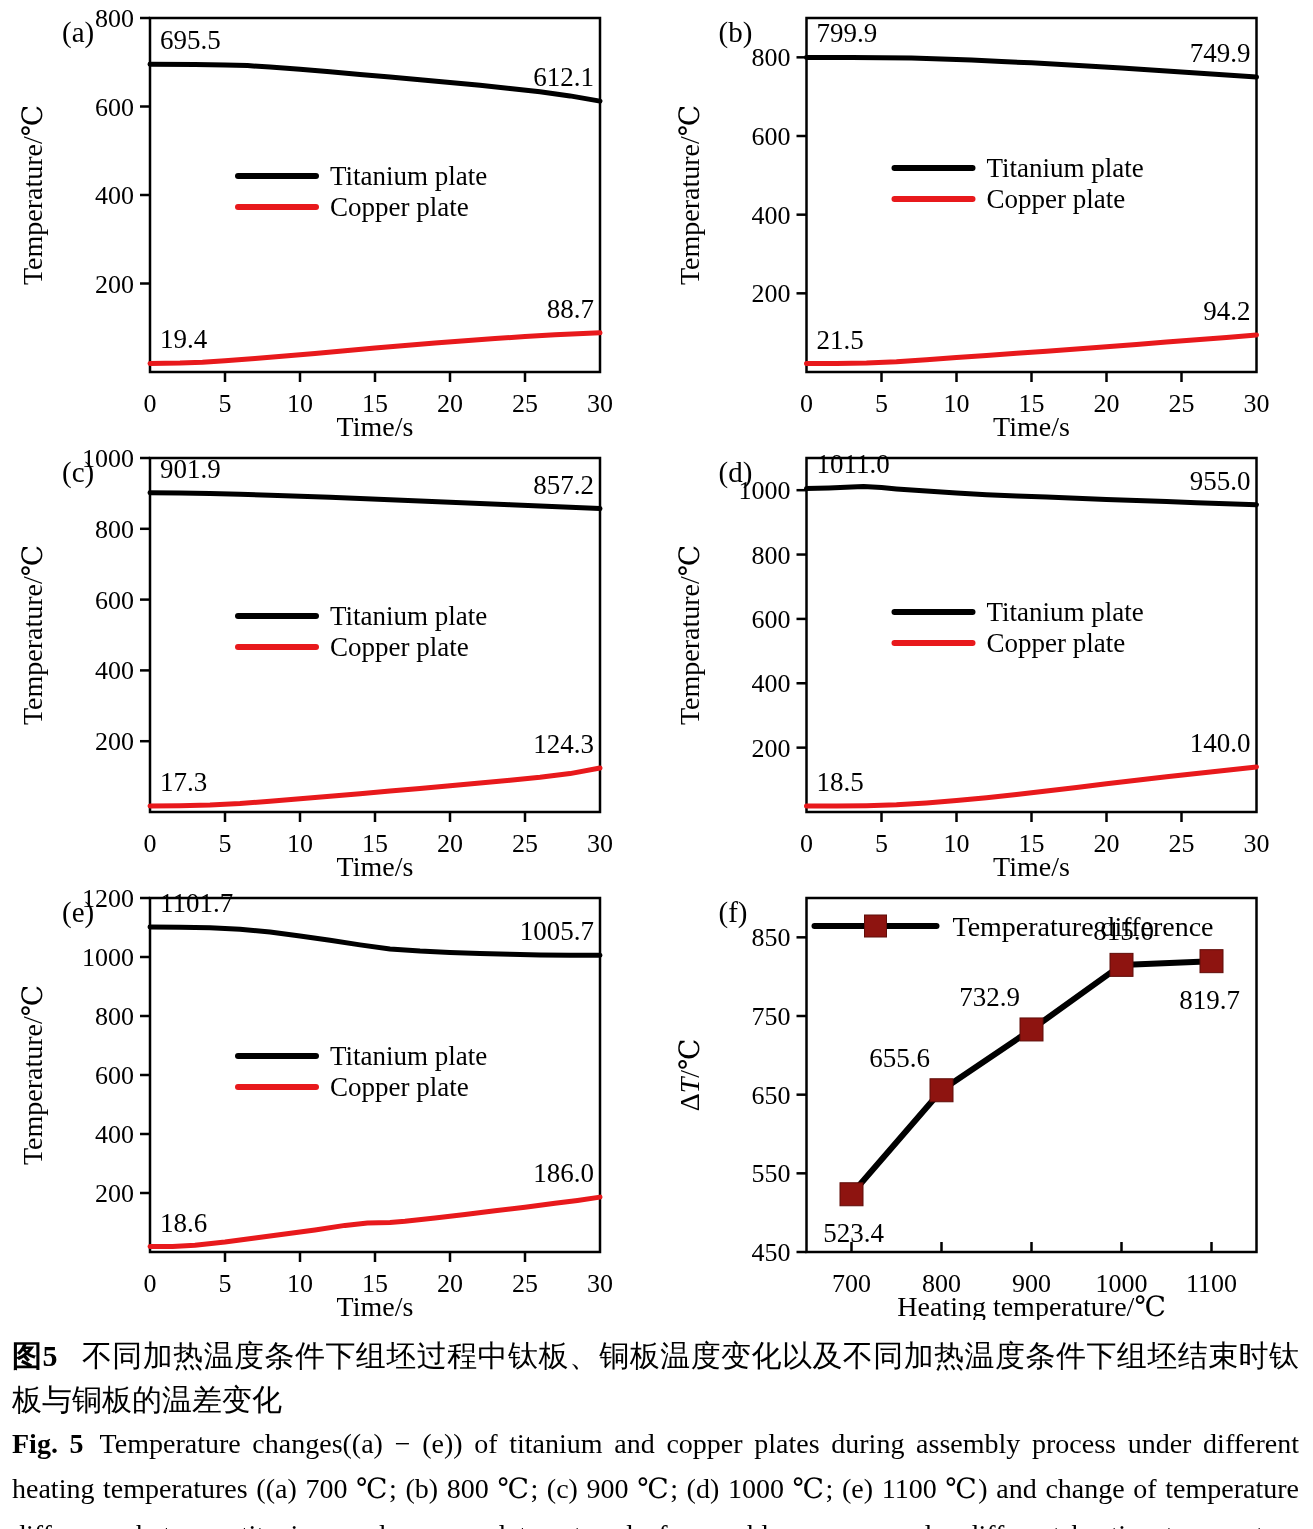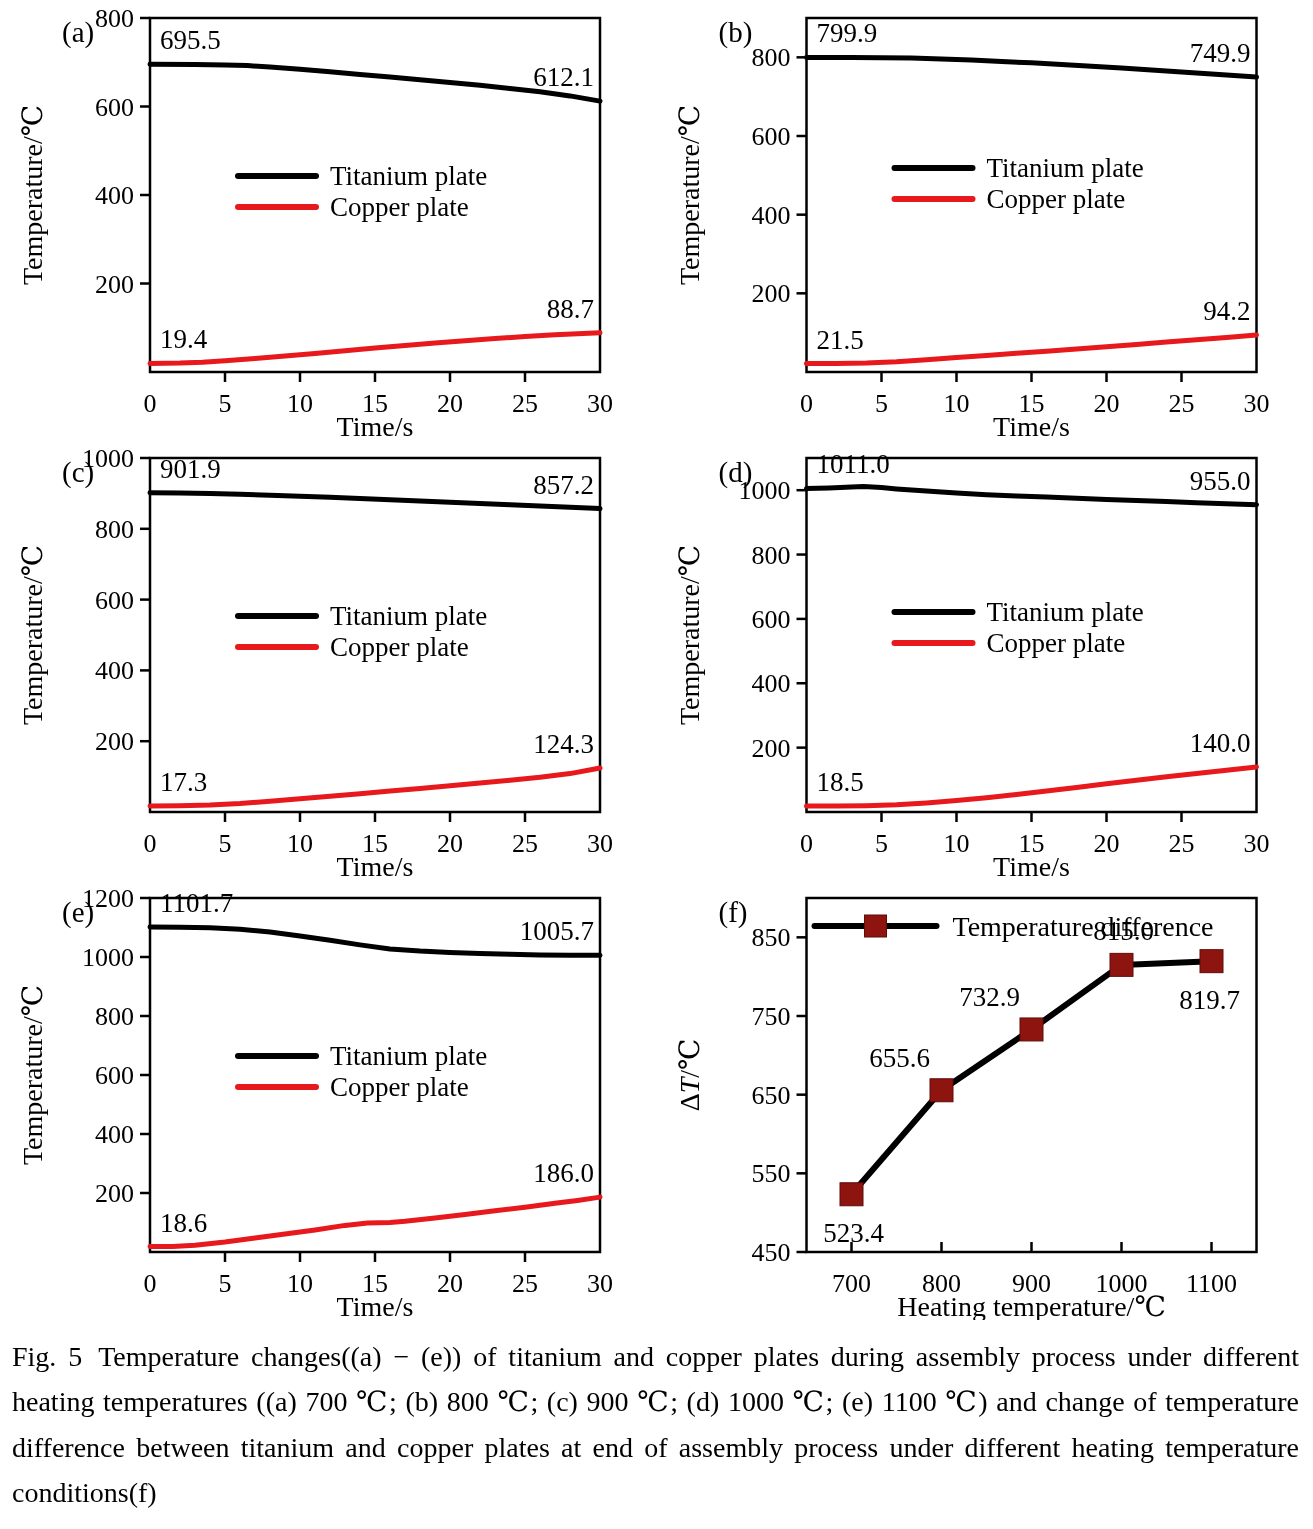--- a/index.html
+++ b/index.html
@@ -7,21 +7,21 @@
        font-family:"Liberation Serif","DejaVu Serif","DejaVu Sans",serif;color:#000;}
   .figure{width:1313px;}
   .grid{display:grid;grid-template-columns:656px 657px;grid-template-rows:440px 440px 440px;}
   .grid svg{display:block;}
   svg text{font-family:"Liberation Serif","DejaVu Serif","DejaVu Sans",serif;fill:#000;}
   .caption{padding:14px 14px 0 12px;}
   .caption p{margin:0;text-align:justify;}
   .cap-zh{font-size:30px;line-height:1.45;margin-bottom:8px;}
   .cap-en{font-size:28px;line-height:1.62;}
   .cap-label{font-weight:bold;margin-right:24px;}
-  .cap-label-en{font-weight:normal;margin-right:16px;}
+  .cap-label-en{font-weight:bold;margin-right:16px;}
 </style>
 </head>
 <body>
 
 <div class="figure">
   <div class="grid">
     <svg id="panel-a" width="656" height="440" viewBox="0 0 656 440">
         <rect x="150" y="18" width="450" height="354" fill="none" stroke="#000000" stroke-width="2.5"></rect>
         <line x1="140" y1="283.5" x2="150" y2="283.5" stroke="#000000" stroke-width="2.5"></line>
         <text x="134" y="292.5" text-anchor="end" font-size="26">200</text>
@@ -244,15 +244,16 @@
         <text x="243" y="187.2613333333333" text-anchor="middle" font-size="27">655.6</text>
         <text x="333" y="126.45200000000003" text-anchor="middle" font-size="27">732.9</text>
         <text x="467" y="59.866666666666674" text-anchor="middle" font-size="27">815.0</text>
         <text x="553" y="129.16933333333327" text-anchor="middle" font-size="27">819.7</text>
         <line x1="158" y1="46" x2="280" y2="46" stroke="#000000" stroke-width="6" stroke-linecap="round"></line>
         <rect x="208" y="35" width="22" height="22" fill="#8e1410" stroke="#5f0d09" stroke-width="1"></rect>
         <text x="296" y="56" font-size="28">Temperature difference</text>
       </svg>
   </div>
   <div class="caption">
+    <p class="cap-zh"><span class="cap-label">图5</span><span>不同加热温度条件下组坯过程中钛板、铜板温度变化以及不同加热温度条件下组坯结束时钛板与铜板的温差变化</span></p>
     <p class="cap-en"><span class="cap-label-en">Fig. 5</span><span>Temperature changes((a) − (e)) of titanium and copper plates during assembly process under different heating temperatures ((a) 700 ℃; (b) 800 ℃; (c) 900 ℃; (d) 1000 ℃; (e) 1100 ℃) and change of temperature difference between titanium and copper plates at end of assembly process under different heating temperature conditions(f)</span></p>
   </div>
 </div>
 
 </body></html>

